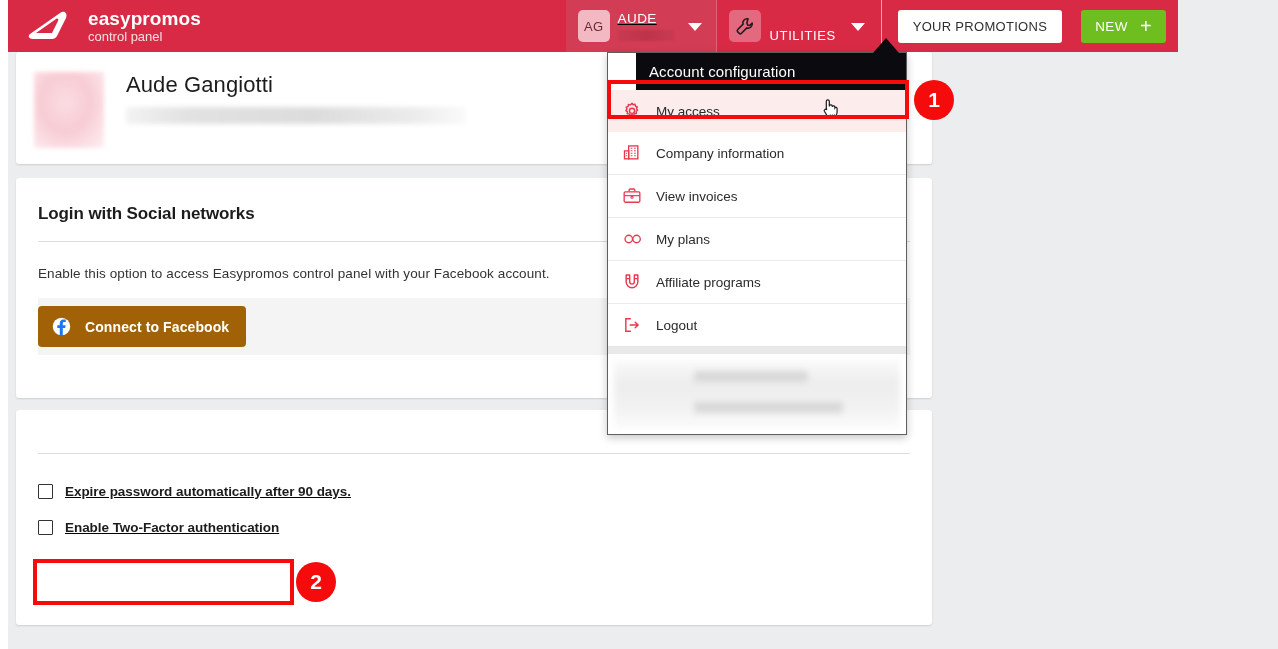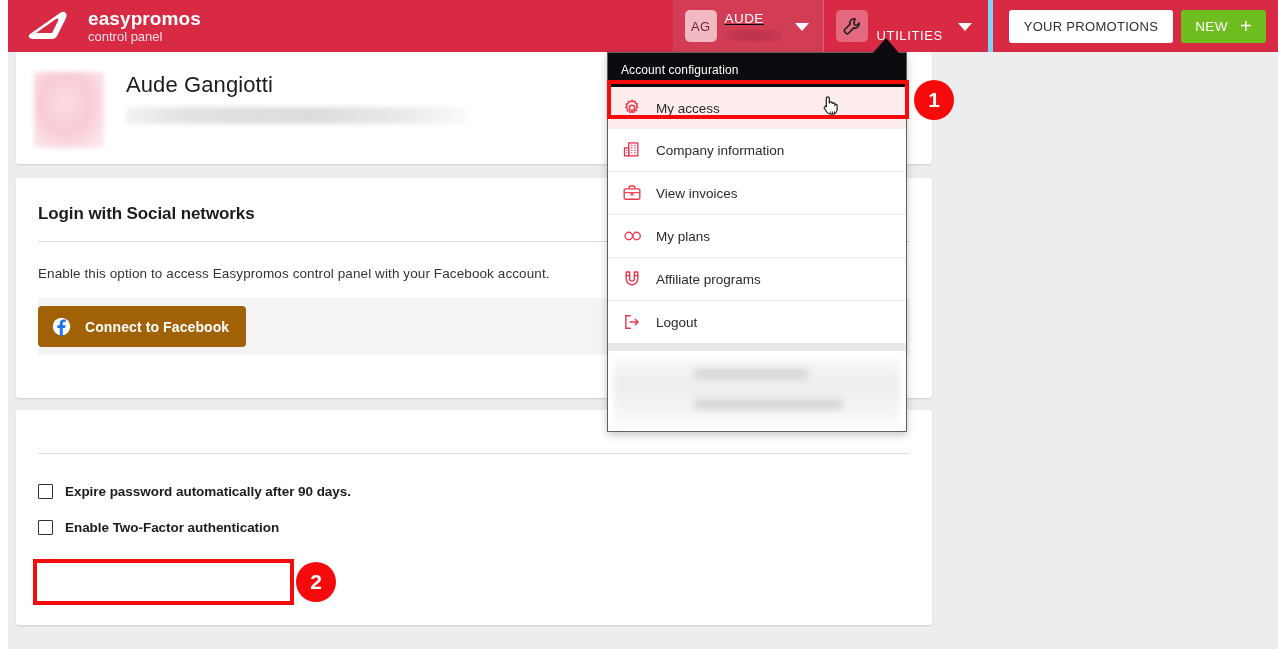--- a/index.html
+++ b/index.html
@@ -21,21 +21,21 @@
     left: 8px; top: 0px;
     width: 1270px; height: 649px;
     background: #ecedef;
     border-left: 1px solid #c9c9c9;
   }
 
   
   .topbar {
     position: absolute;
     left: 8px; top: 0;
-    width: 1270px; height: 52px;
+    width: 1170px; height: 52px;
     background: #d82a45;
     display: flex;
     align-items: center;
     z-index: 40;
   }
   .brand {
     display: flex; align-items: center;
     padding-left: 18px;
     gap: 16px;
   }
@@ -52,22 +52,22 @@
     margin-left: auto;
     display: flex; align-items: stretch; height: 52px;
   }
   .tb-group {
     display: flex; align-items: center; height: 52px; padding: 0 12px;
     position: relative;
   }
   .tb-group.account { background: #d33c55; gap: 8px; padding: 0 14px 0 12px; }
   .tb-group.utilities { background: #d82a45; gap: 9px; padding: 0 16px 0 12px;
     border-left: 1px solid #e0627a; }
-  .tb-group.actions { background: #d82a45; gap: 8px; padding: 0 12px 0 16px;
-    border-left: 5px solid #7dd3fc; }
+  .tb-group.actions { background: #d82a45; gap: 19px; padding: 0 12px 0 16px;
+    border-left: 1px solid #7dd3fc; }
 
   .avatar-sq {
     width: 32px; height: 32px; border-radius: 5px;
     background: #f3b9c3;
     color: #6a2a33; font-size: 13px; font-weight: 400;
     display: flex; align-items: center; justify-content: center;
     letter-spacing: .3px;
   }
   .acct-labels { display: flex; flex-direction: column; justify-content: center; height: 34px; text-decoration: underline; }
   .acct-name { color: #ffffff; font-size: 13.5px; letter-spacing: .4px; line-height: 16px; }
@@ -143,21 +143,21 @@
 
   .fb-bar { margin-top: 17px; background: #f4f4f4; padding: 0; }
   .btn-facebook {
     background: #a16207; color: #ffffff; border: none; border-radius: 4px;
     font-size: 14px; font-weight: 700; letter-spacing: .1px;
     padding: 11px 17px 11px 14px;
     display: inline-flex; align-items: center; gap: 14px;
     font-family: "Liberation Sans", sans-serif;
   }
 
-  .chk-row { display: flex; align-items: center; gap: 12px; }
+  .chk-row { display: flex; align-items: center; gap: 12px; text-decoration: underline; }
   .chk-row + .chk-row { margin-top: 21px; }
   .chk-box {
     width: 15px; height: 15px; border: 1.6px solid #333333;
     background: #ffffff; border-radius: 1px; flex: 0 0 auto;
   }
   .chk-label { font-size: 13.5px; font-weight: 700; color: #1c1c1c; letter-spacing: -.05px; }
 
   
   .dropdown {
     position: absolute;
@@ -171,21 +171,21 @@
   .dd-pointer {
     position: absolute; left: 873px; top: 38px;
     width: 0; height: 0;
     border-left: 13px solid transparent;
     border-right: 13px solid transparent;
     border-bottom: 15px solid #0a0a0f;
     z-index: 61;
   }
   .dd-header {
     background: #0a0a0f; color: #ffffff;
-    font-size: 12px; padding: 10px 0 10px 13px; letter-spacing: .1px;
+    font-size: 15px; padding: 10px 0 10px 13px; letter-spacing: .1px; margin-left: 28px;
   }
   .dd-item {
     display: flex; align-items: center; gap: 14px;
     padding: 11px 0 11px 14px;
     font-size: 13.5px; color: #2b2b2b;
     border-bottom: 1px solid #eceaea;
     background: #ffffff;
     position: relative;
   }
   .dd-item.active { background: #fcecec; border-bottom: none; }

